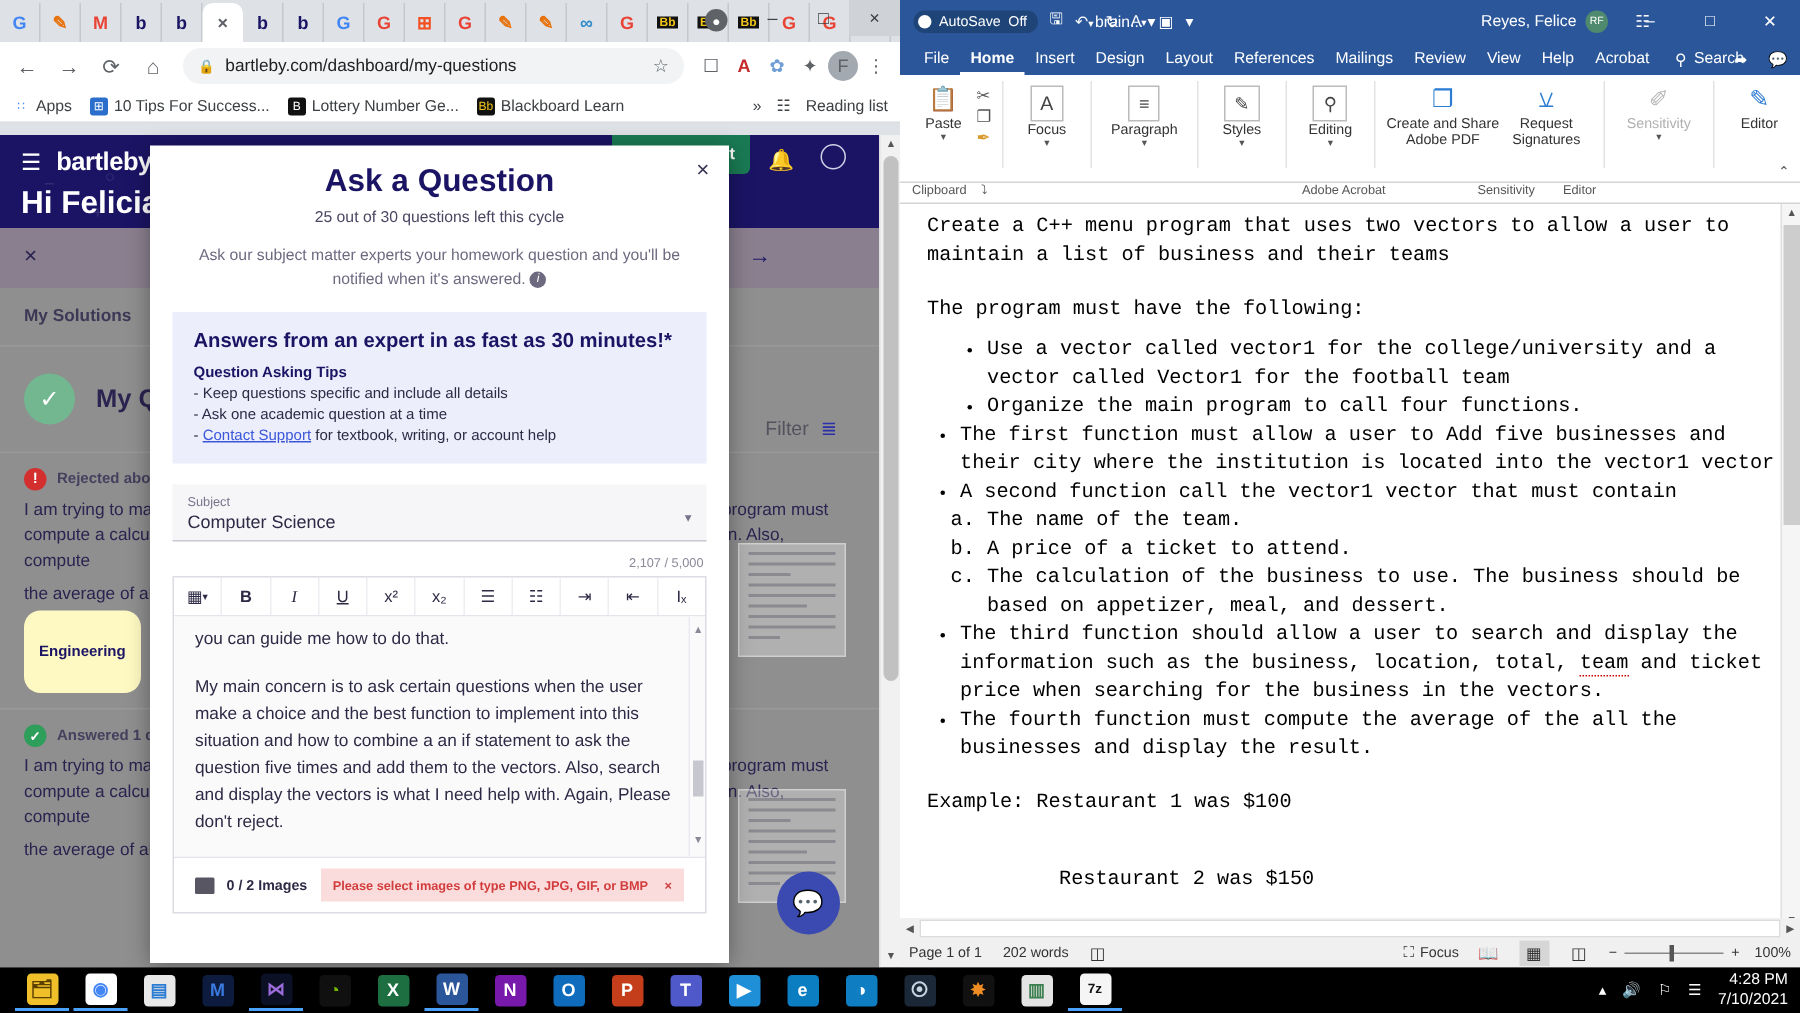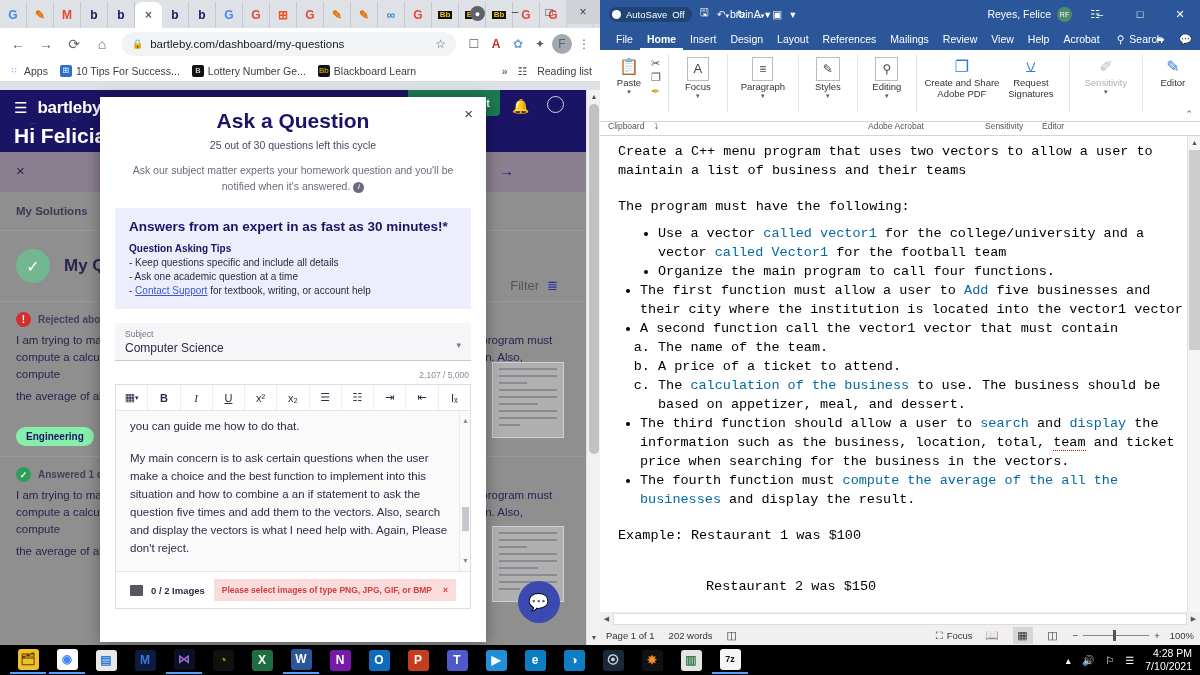--- a/index.html
+++ b/index.html
@@ -71,22 +71,22 @@
   .circ-green { width: 34px; height: 34px; border-radius: 50%; background: #73b790;
                 display: flex; align-items: center; justify-content: center; color: #fff; font-size: 16px; }
   .row-my .t { font-size: 17px; font-weight: bold; color: #2b2350; }
   .qcard { padding: 10px 16px; }
   .qhead { display: flex; align-items: center; gap: 7px; font-size: 10px; font-weight: bold; color: #44405e; }
   .dot-red { width: 15px; height: 15px; border-radius: 50%; background: #d32f2f; color: #fff;
              font-size: 10px; display: flex; align-items: center; justify-content: center; font-weight: bold; }
   .dot-grn { width: 15px; height: 15px; border-radius: 50%; background: #2e9e5b; color: #fff;
              font-size: 9px; display: flex; align-items: center; justify-content: center; }
   .qbody { font-size: 11.5px; color: #2b2350; line-height: 17px; margin-top: 5px; }
-  .tagpill { display: inline-block; margin-top: 22px; background: #86efac; color: #1b1464;
-             font-size: 10px; font-weight: bold; padding: 4px 10px; border-radius: 11px; }
+  .tagpill { display: inline-block; margin-top: 2px; background: #fef9c3; color: #1b1464;
+             font-size: 10px; font-weight: bold; padding: 22px 10px; border-radius: 11px; }
   .filter-row { position: absolute; right: 28px; top: 188px; display: flex; align-items: center;
                 gap: 8px; color: #55515f; font-size: 13px; }
   .filter-ico { color: #2b2fa8; font-size: 13px; }
   .thumbdoc { position: absolute; width: 72px; height: 76px; background: rgba(255,255,255,.30);
               border: 1px solid rgba(255,255,255,.4); }
   .thumbdoc i { display: block; height: 2px; background: rgba(70,70,90,.35); margin: 5px 6px; }
   .chatfab { position: absolute; right: 26px; bottom: 22px; width: 42px; height: 42px; border-radius: 50%;
              background: #3b4ab0; color: #fff; display: flex; align-items: center; justify-content: center;
              font-size: 17px; }
 
@@ -184,21 +184,21 @@
 
   .docarea { position: absolute; left: 0; top: 136px; width: 600px; height: 484px; background: #fff;
              overflow: hidden; }
   .docpage { padding: 6px 16px 0 18px; font-family: Liberation Mono, monospace; color: #000; }
   .docpage p { font-size: 13.5px; line-height: 19px; }
   .docpage .sp { height: 17px; }
   ul.l1 { list-style: disc; margin-left: 40px; }
   ul.l2 { list-style: disc; margin-left: 22px; }
   ol.l3 { list-style: lower-alpha; margin-left: 40px; }
   .docpage li { font-size: 13.5px; line-height: 19px; margin-top: 0; }
-  .blu { color: #0369a1; }
+  .blu { color: #000000; }
   .squig { border-bottom: 1.4px dotted #c00; }
   .indent1 { margin-left: 88px; }
   .docvscroll { position: absolute; right: 0; top: 136px; width: 13px; height: 484px;
                 background: #f5f5f5; border-left: 1px solid #e0e0e0; }
   .docvscroll .th { position: absolute; left: 1px; top: 14px; width: 11px; height: 200px; background: #cdcdcd; }
   .docvscroll .u, .docvscroll .d { position: absolute; left: 0; width: 13px; height: 13px;
                                    font-size: 7px; text-align: center; line-height: 13px; color: #555; }
   .docvscroll .u { top: 0; } .docvscroll .d { bottom: 0; }
 
   .hscroll { position: absolute; left: 0; top: 612px; width: 600px; height: 14px;

